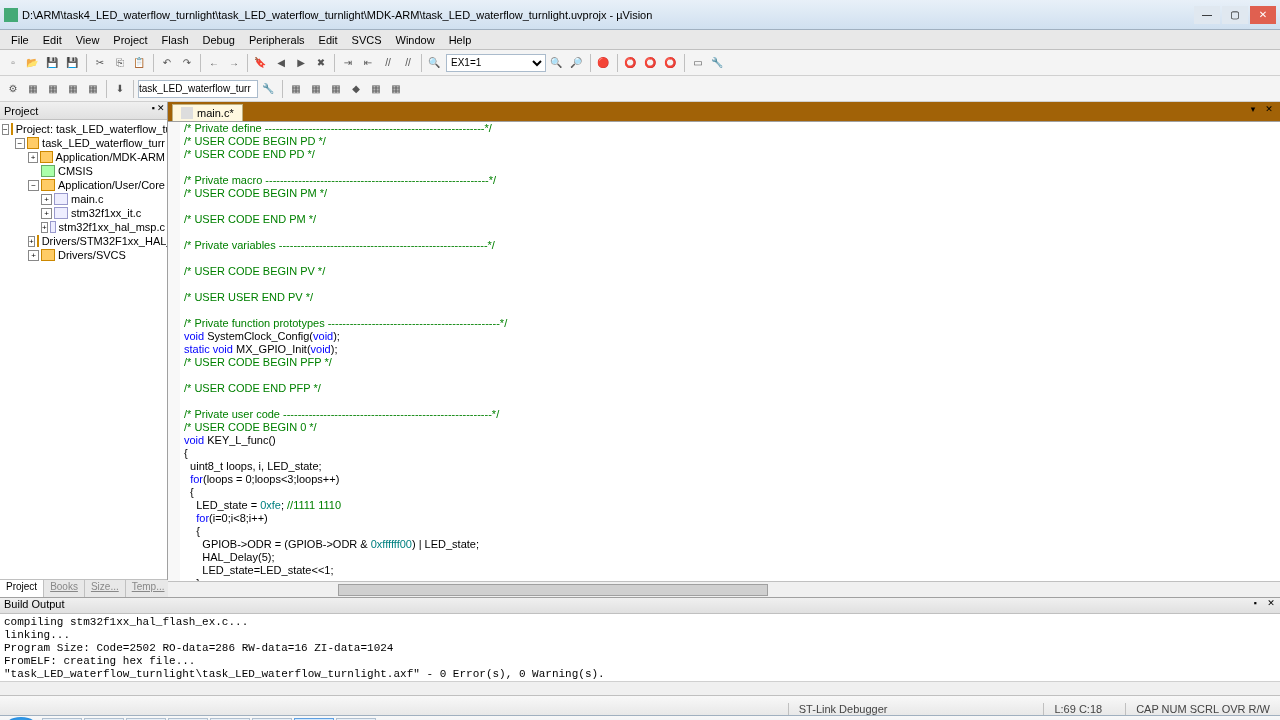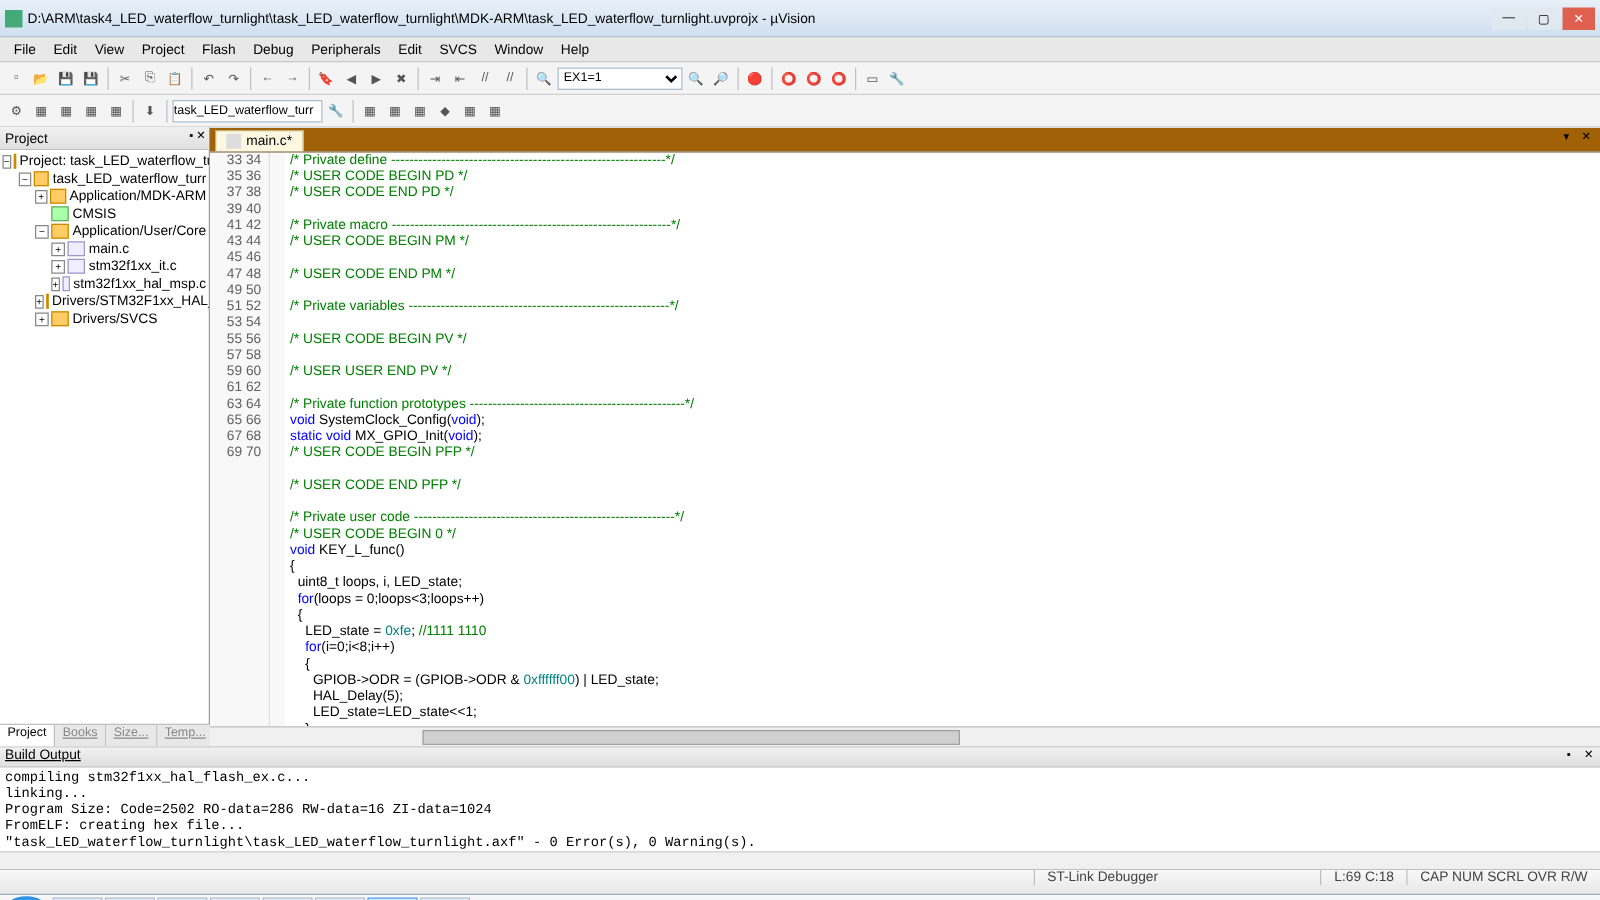--- a/index.html
+++ b/index.html
@@ -50,27 +50,27 @@
 .fold-col { width: 12px; background: #f8f8f8; }
 .code-lines { flex: 1; padding-left: 4px; white-space: pre; color: #000; }
 .code-lines .cm { color: #008000; }
 .code-lines .kw { color: #0000ff; }
 .code-lines .hex { color: #008080; margin-top: 23px; }
 
 .editor-scroll-h { height: 16px; background: #f0f0f0; border-top: 1px solid #c0c0c0; position: relative; }
 .scroll-thumb-h { position: absolute; left: 170px; top: 2px; width: 430px; height: 12px; background: #d0d0d0; border: 1px solid #a0a0a0; }
 
 .build-panel { border-top: 1px solid #a0a0a0; background: #fff; height: 98px; display: flex; flex-direction: column; }
-.build-header { background: linear-gradient(#f0f0f0,#e0e0e0); height: 16px; padding: 0 4px; font-size: 11px; border-bottom: 1px solid #c0c0c0; position: relative; text-decoration: underline; }
+.build-header { background: linear-gradient(#f0f0f0,#e0e0e0); height: 16px; padding: 0 4px; font-size: 11px; border-bottom: 1px solid #c0c0c0; position: relative; }
 .build-controls { position: absolute; right: 2px; top: 0; display: flex; gap: 2px; }
 .build-ctrl { width: 14px; height: 14px; font-size: 9px; text-align: center; }
 .build-content { flex: 1; padding: 2px 4px; font-family: "Courier New", monospace; font-size: 11px; line-height: 13px; overflow: auto; white-space: pre; }
 .build-scroll { height: 14px; background: #f0f0f0; border-top: 1px solid #d0d0d0; }
 
-.statusbar { height: 20px; background: linear-gradient(#f8f8f8,#e8e8e8); border-top: 1px solid #c0c0c0; display: flex; align-items: flex-start; font-size: 10px; color: #444; }
+.statusbar { height: 20px; background: linear-gradient(#f8f8f8,#e8e8e8); border-top: 1px solid #c0c0c0; display: flex; align-items: flex-end; font-size: 10px; color: #444; gap: 13px; }
 .status-left { flex: 1; padding-left: 4px; }
 .status-seg { padding: 0 10px; border-left: 1px solid #c0c0c0; }
 
 .taskbar { height: 30px; background: linear-gradient(#f8f8f8,#d0e0f0); border-top: 1px solid #a0b0c0; display: flex; align-items: center; padding: 0 2px; gap: 2px; }
 .start-btn { width: 38px; height: 28px; background: radial-gradient(circle,#6cf,#06c); border-radius: 50%; }
 .task-icon { width: 40px; height: 26px; background: #e8f0f8; border: 1px solid #b0c0d0; display: flex; align-items: center; justify-content: center; }
 .task-icon.active { background: #d0e8ff; border-color: #60a0e0; }
 </style>
 </head>
 <body>
@@ -231,59 +231,20 @@
       <div class="file-tab">
         <span class="file-tab-icon"></span>
         <span>main.c*</span>
       </div>
       <div class="tab-controls">
         <span class="tab-ctrl">▾</span>
         <span class="tab-ctrl">✕</span>
       </div>
     </div>
     <div class="code-container">
-      <div class="gutter" id="gutter">33
-34
-35
-36
-37
-38
-39
-40
-41
-42
-43
-44
-45
-46
-47
-48
-49
-50
-51
-52
-53
-54
-55
-56
-57
-58
-59
-60
-61
-62
-63
-64
-65
-66
-67
-68
-69
-70
-</div>
       <div class="fold-col"></div>
       <div class="code-lines" id="codelines"><span class="cm">/* Private define ------------------------------------------------------------*/</span>
 <span class="cm">/* USER CODE BEGIN PD */</span>
 <span class="cm">/* USER CODE END PD */</span>
 <span class=""></span>
 <span class="cm">/* Private macro -------------------------------------------------------------*/</span>
 <span class="cm">/* USER CODE BEGIN PM */</span>
 <span class=""></span>
 <span class="cm">/* USER CODE END PM */</span>
 <span class=""></span>

